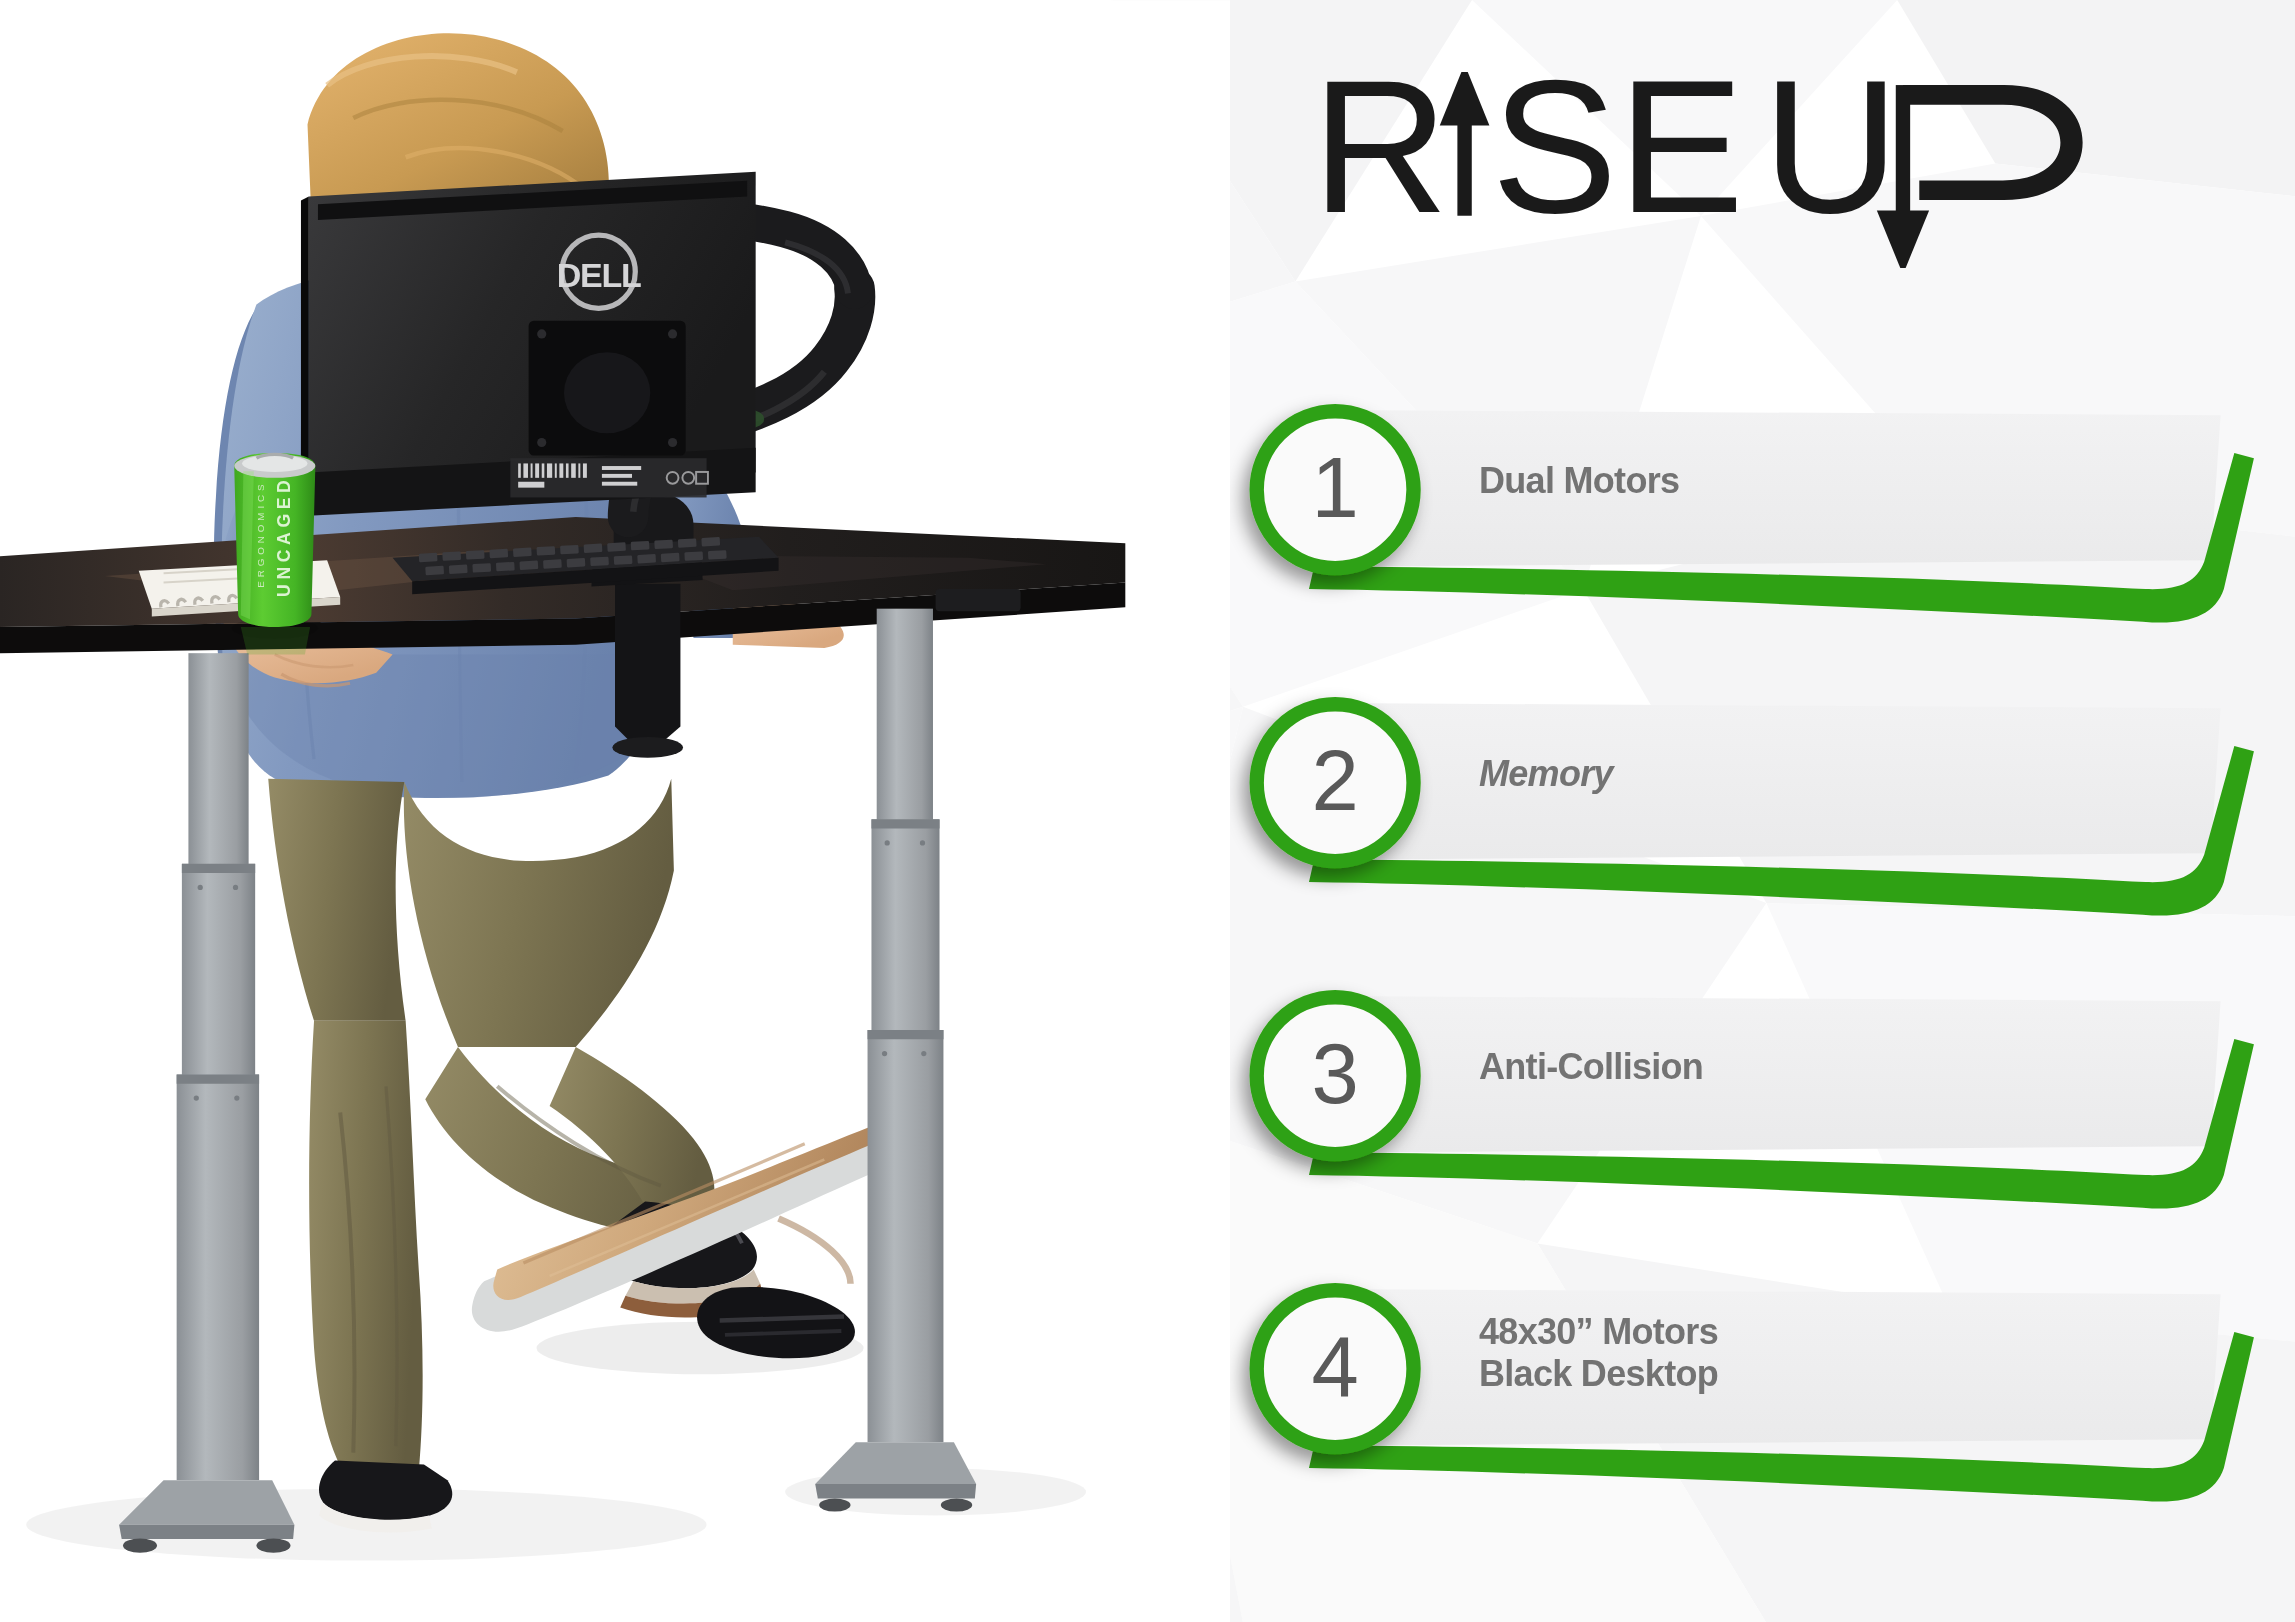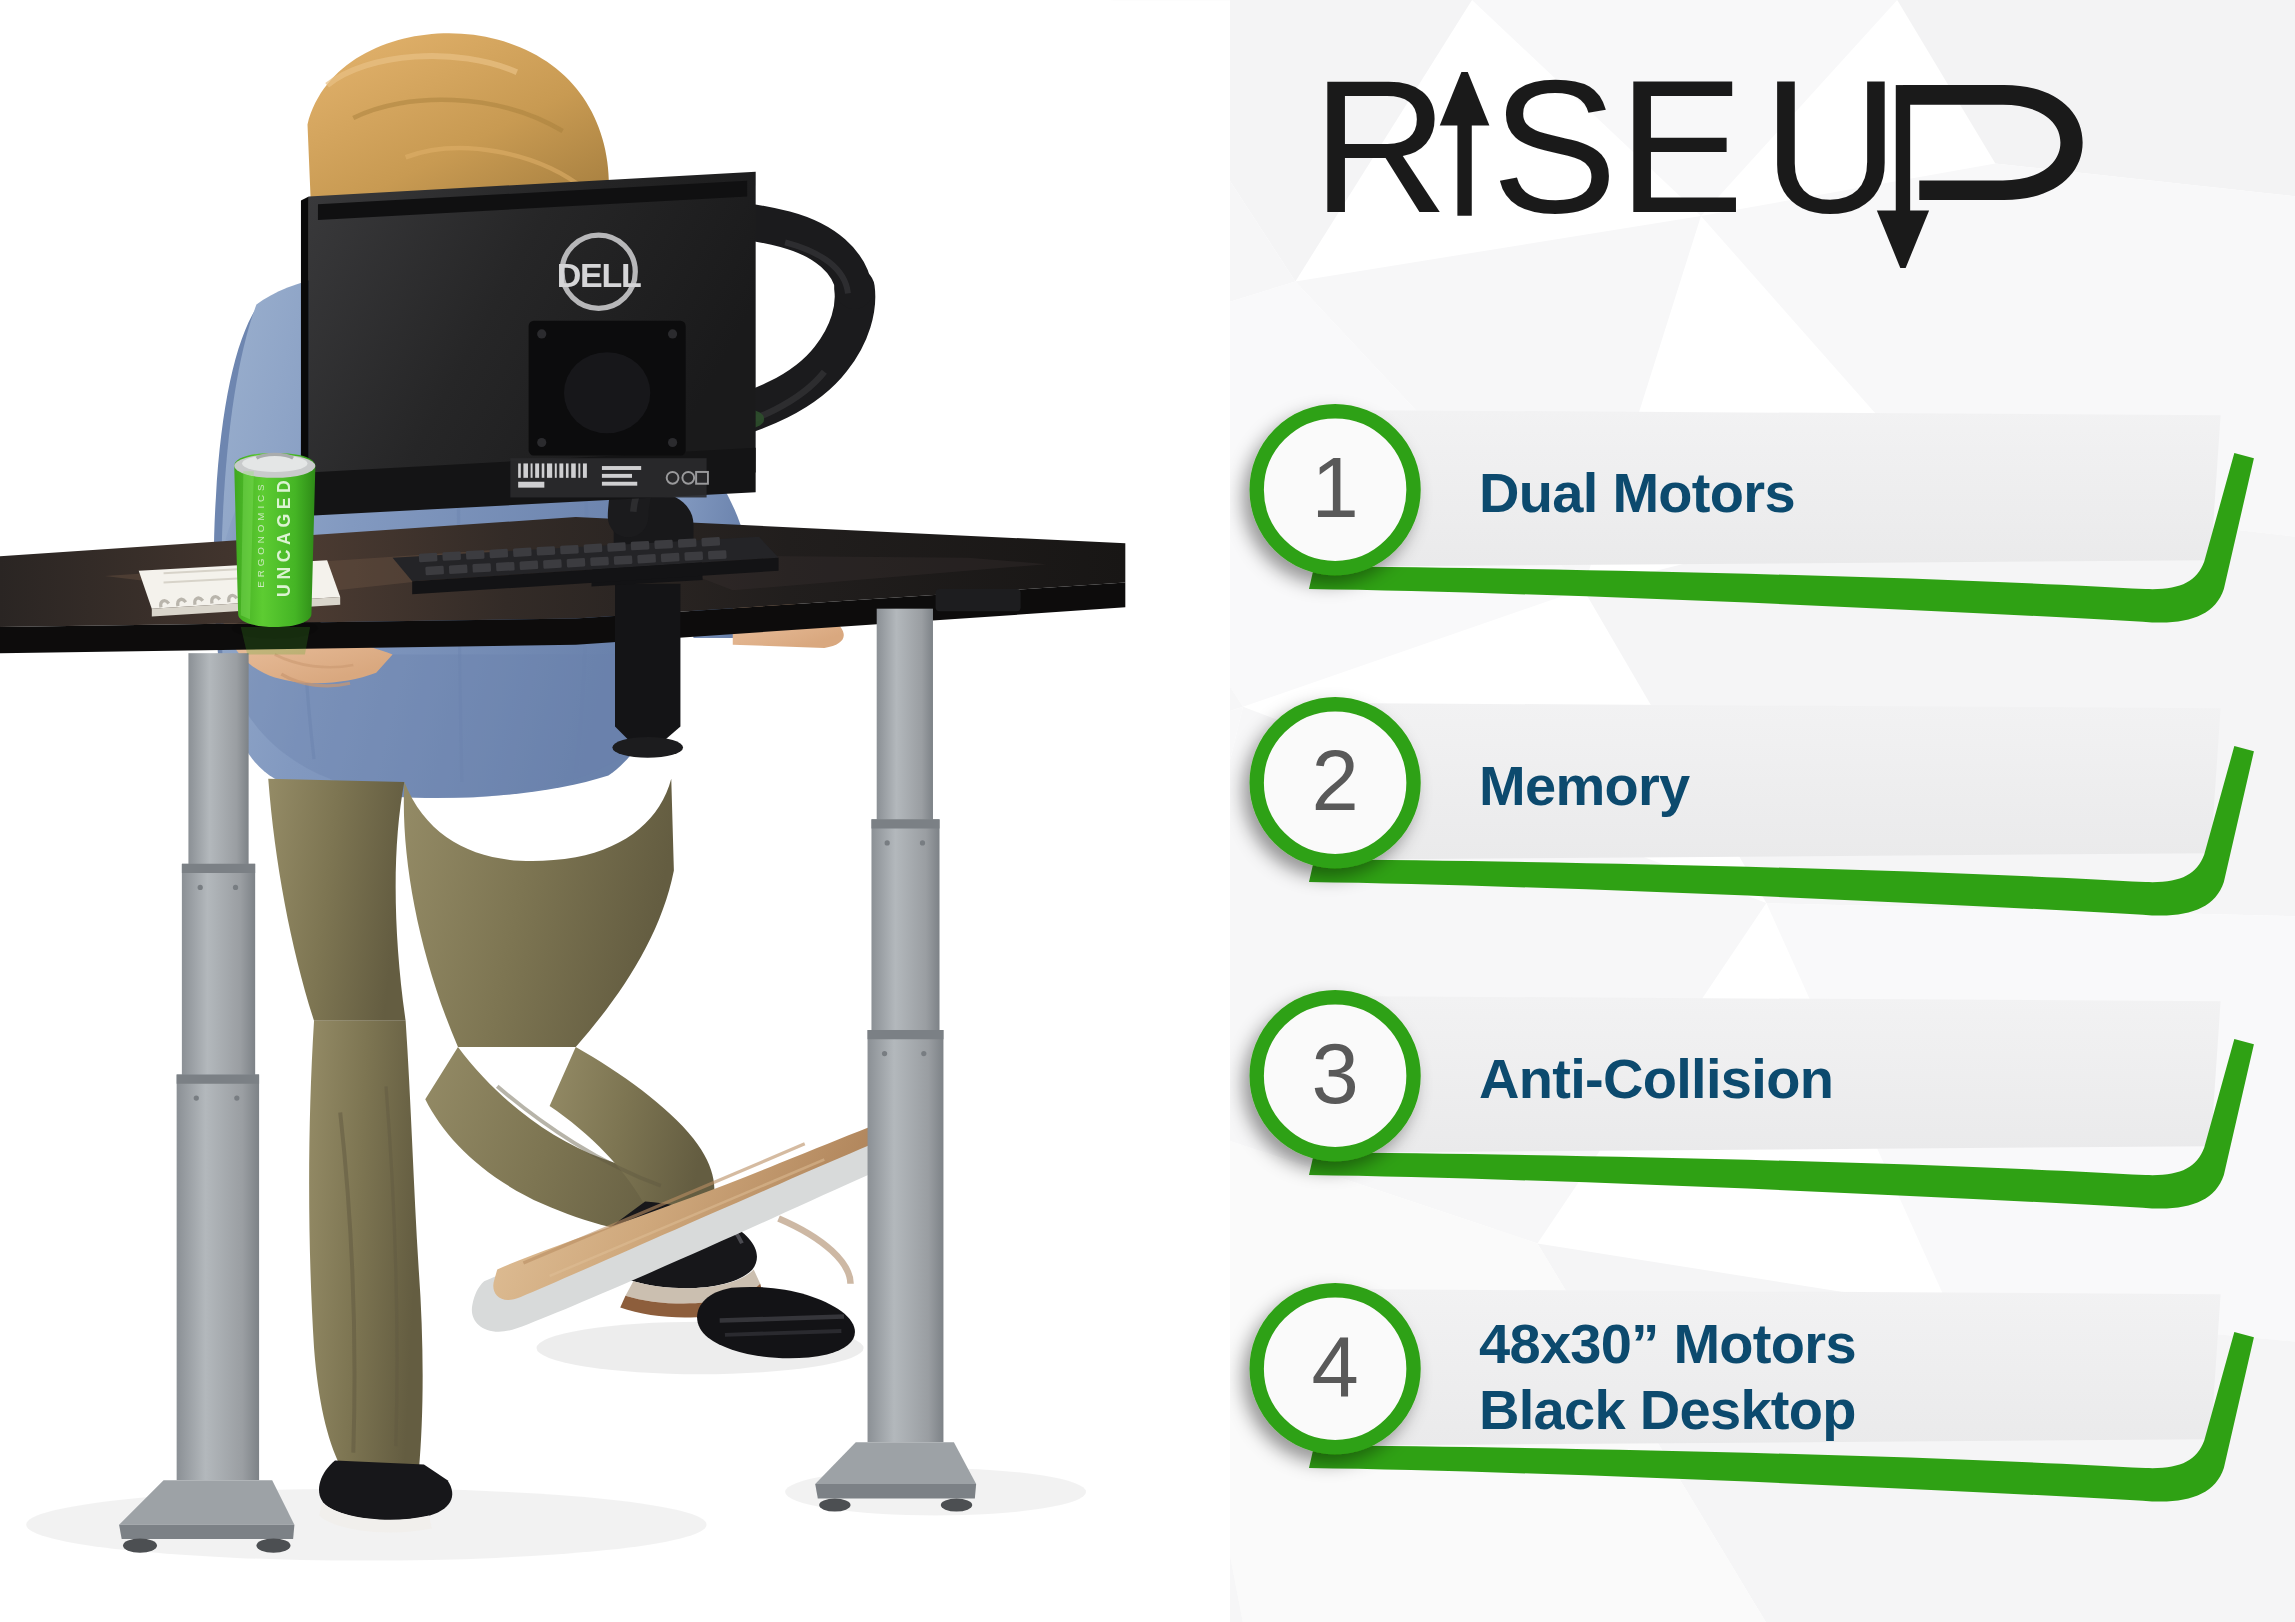--- a/index.html
+++ b/index.html
@@ -37,21 +37,21 @@
     position:absolute;
     width:183px; text-align:center;
     font-size:85px; font-weight:400; color:#595959;
     font-family:"Liberation Sans", sans-serif;
     letter-spacing:-1.3px;
     line-height:1;
     z-index:4; pointer-events:none;
   }
   .feat-label {
     position:absolute;
-    font-size:56px; font-weight:bold; color:#0c4a6e;
+    font-size:36px; font-weight:bold; color:#737373;
     font-family:"Liberation Sans", sans-serif;
     letter-spacing:-0.7px; line-height:1.18;
     white-space:pre-line;
     z-index:4;
   }
 </style>
 </head>
 <body>
 
 <svg id="bg-poly" viewBox="0 0 3508 2480" preserveAspectRatio="none">
@@ -567,21 +567,21 @@
                L 1536 92
                L 1566 100
                L 1520 300
                C 1506 342, 1462 356, 1396 350
                C 1040 330, 470 305, 120 300 Z" fill="#2FA114"></path>
       <g filter="url(#sh2)">
         <circle cx="160" cy="148" r="120" fill="#FAFAFA" stroke="#2FA114" stroke-width="22"></circle>
       </g>
     </svg>
     <div class="feat-num" style="left:13px; top:52px;">2</div>
-    <div class="feat-label" style="left:249px; top:67px;">Memory</div>
+    <div class="feat-label" style="left:249px; top:67px;font-style:italic;">Memory</div>
   </div>
 
   <div class="feature-row" style="top:979px;">
     <svg class="feature-svg" width="1065" height="281" viewBox="0 0 1628 430">
       <defs>
         <linearGradient id="pg3" x1="0" y1="0" x2="0" y2="1">
           <stop offset="0" stop-color="#F2F2F3"></stop>
             <stop offset="1" stop-color="#EAEAEB"></stop>
         </linearGradient>
         <filter id="sh3" x="-40%" y="-40%" width="200%" height="220%">

